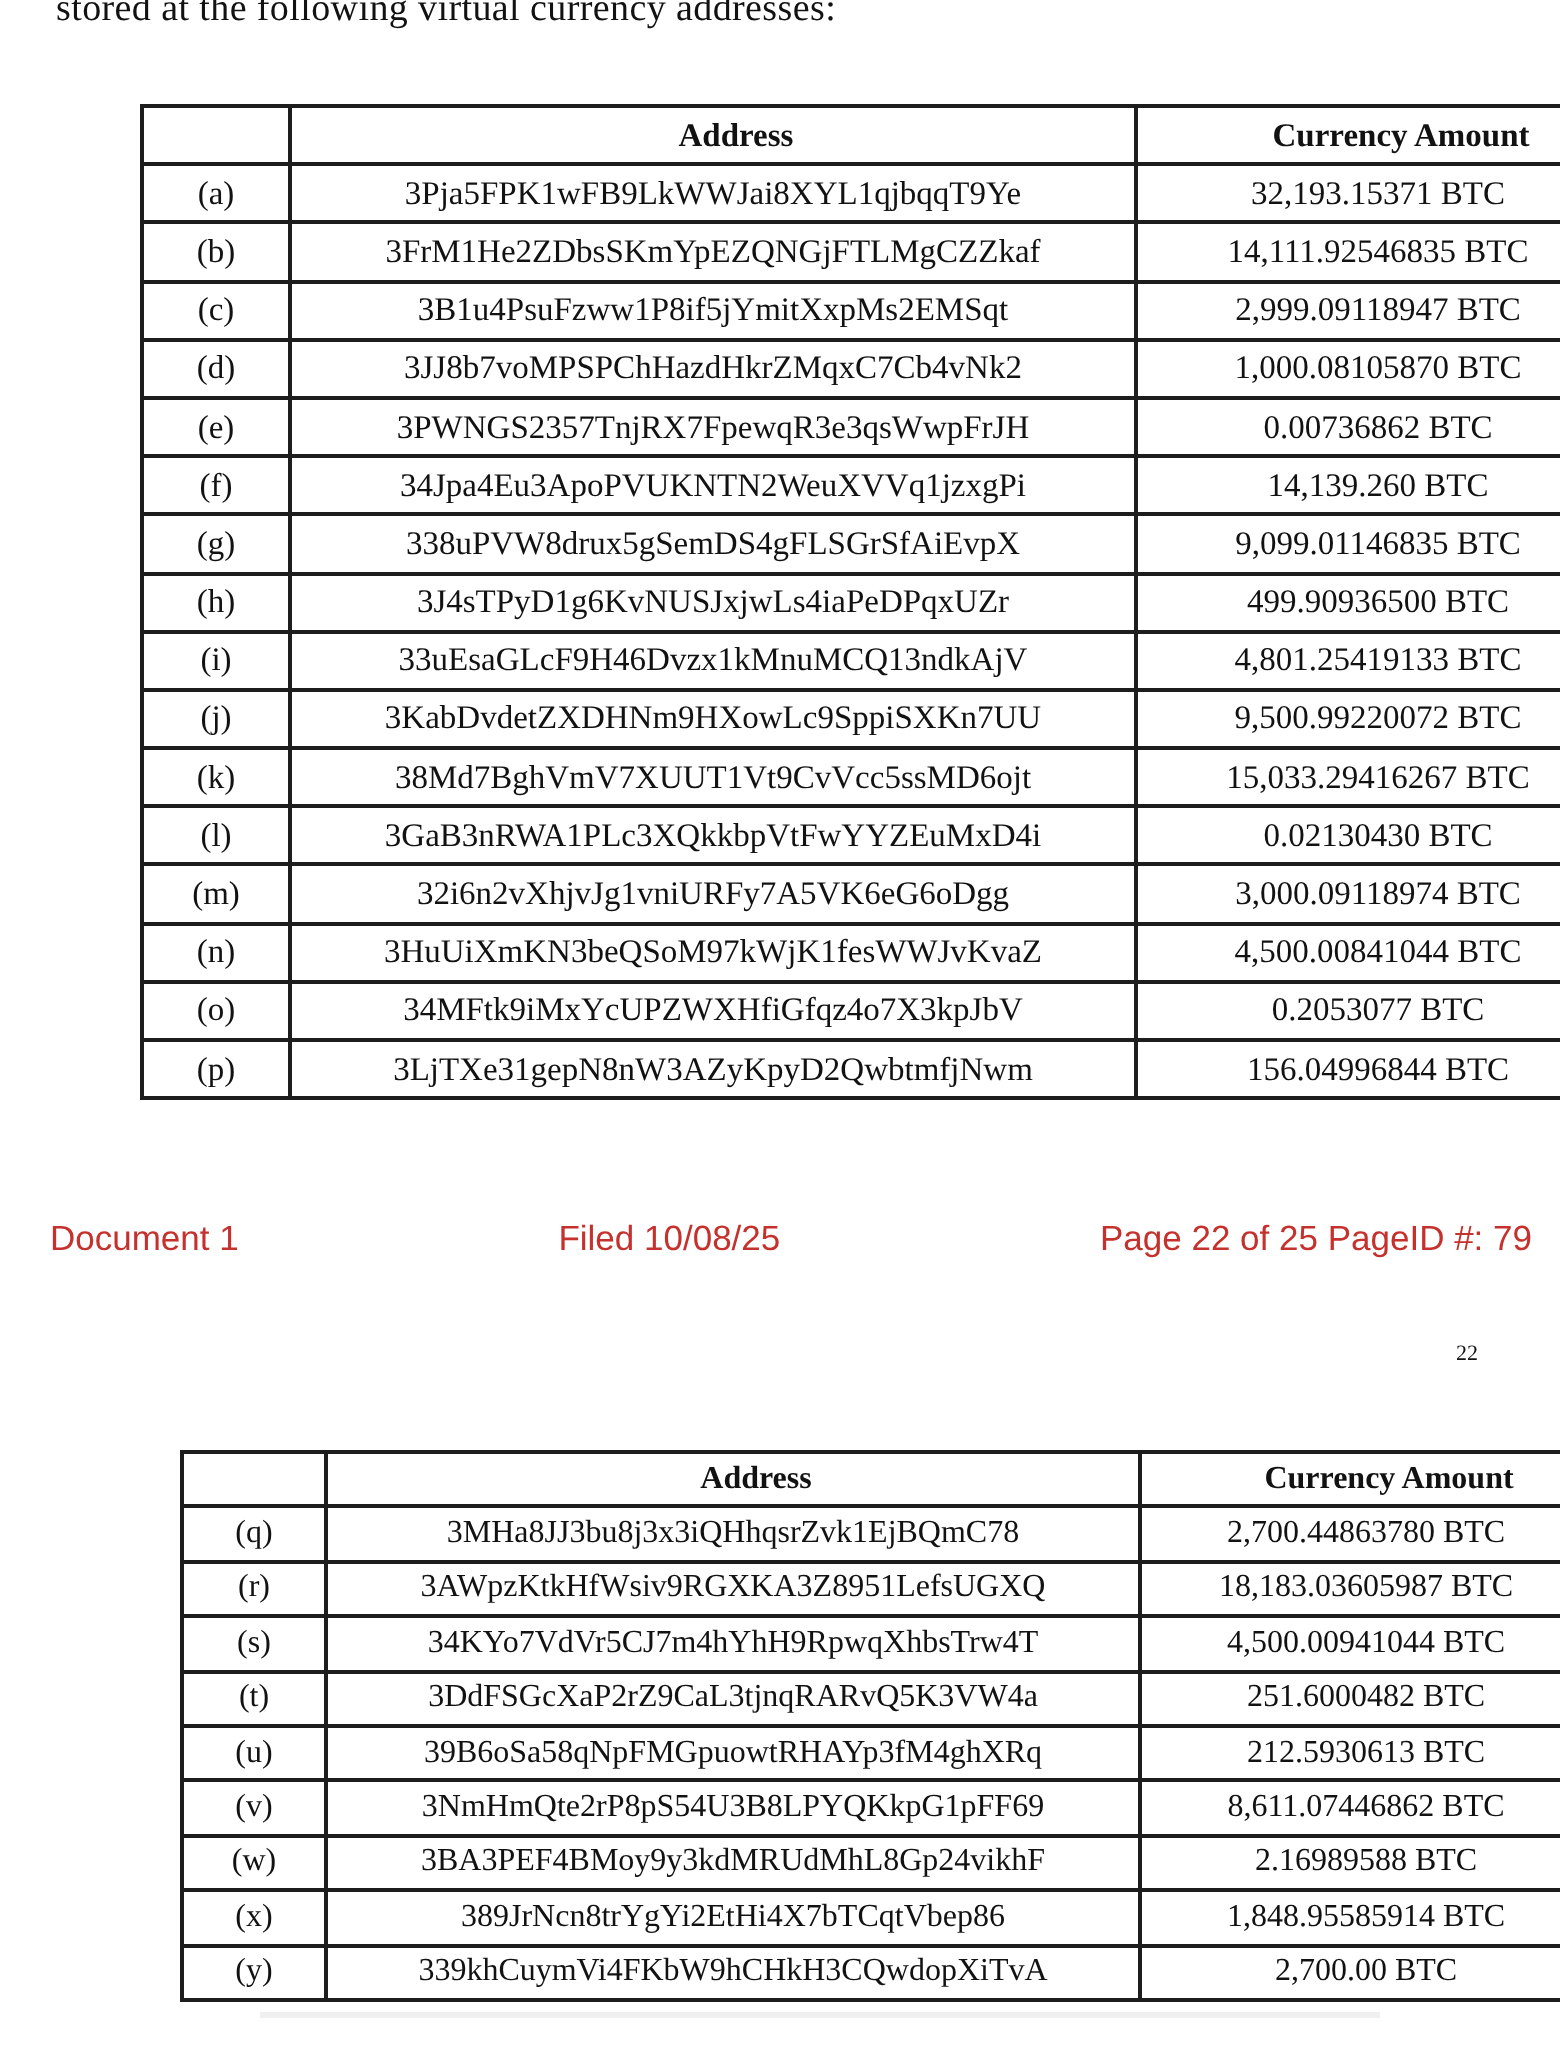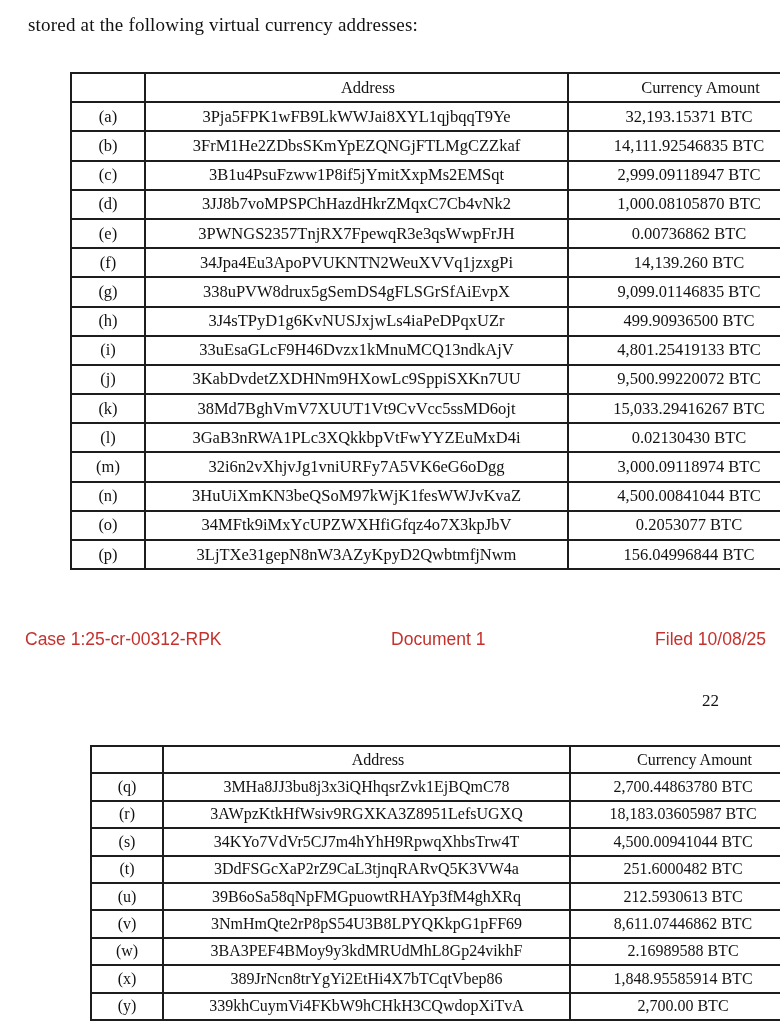--- a/index.html
+++ b/index.html
@@ -8,21 +8,21 @@
     background: #ffffff;
   }
   body {
     width: 780px;
     height: 1024px;
     position: relative;
     overflow: hidden;
     font-family: "Liberation Serif", serif;
     color: #121212;
   }
-  .page { position: absolute; inset: 0; margin-top: 20px; }
+  .page { position: absolute; inset: 0; }
 
   .intro {
     position: absolute;
     top: -6px;
     left: 28px;
     font-size: 19px;
     line-height: 22px;
     letter-spacing: 0.2px;
     white-space: nowrap;
   }
@@ -34,21 +34,21 @@
     background: #fff;
   }
   .btc-table th, .btc-table td {
     border: 2px solid #1d1d1d;
     text-align: center;
     vertical-align: middle;
     padding: 0 2px;
     overflow: hidden;
     white-space: nowrap;
   }
-  .btc-table th { font-weight: normal; padding-left: 25px; }
+  .btc-table th { font-weight: bold; padding-left: 25px; }
 
   .t1 { top: 52px; left: 70px; width: 652px; font-size: 16.5px; }
   .t1 tr { height: 29.2px; }
   .t1 .c-label { width: 45px; }
   .t1 .c-addr  { width: 394px; }
   .t1 .c-amt   { width: 213px; }
 
   .t2 { top: 725px; left: 90px; width: 618px; font-size: 16px; }
   .t2 tr { height: 27.4px; }
   .t2 .c-label { width: 43px; }
@@ -63,22 +63,22 @@
     display: flex;
     justify-content: space-between;
     font-family: "Liberation Sans", sans-serif;
     font-size: 17.5px;
     white-space: nowrap;
   }
 
   .page-number {
     position: absolute;
     top: 671px;
-    left: 702px;
-    font-size: 17px;
+    left: 728px;
+    font-size: 11px;
   }
 
   
   .scan-streak {
     position: absolute;
     top: 1006px;
     left: 130px;
     width: 560px;
     height: 3px;
     background: #f0f0f0;
@@ -177,23 +177,23 @@
         </tr>
         <tr>
           <td class="c-label">(p)</td>
           <td class="c-addr">3LjTXe31gepN8nW3AZyKpyD2QwbtmfjNwm</td>
           <td class="c-amt">156.04996844 BTC</td>
         </tr>
       </tbody>
   </table>
 
   <div class="case-stamp" style="color: rgb(197, 49, 45);">
-    <span>Case 1:25-cr-00312-RPK</span>
     <span>Document 1</span>
     <span>Filed 10/08/25</span>
+    <span>Page 22 of 25 PageID #: 79</span>
   </div>
 
   <div class="page-number">22</div>
 
   <table class="btc-table t2">
     <thead>
       <tr>
         <th class="c-label"></th>
         <th class="c-addr">Address</th>
         <th class="c-amt">Currency Amount</th>

